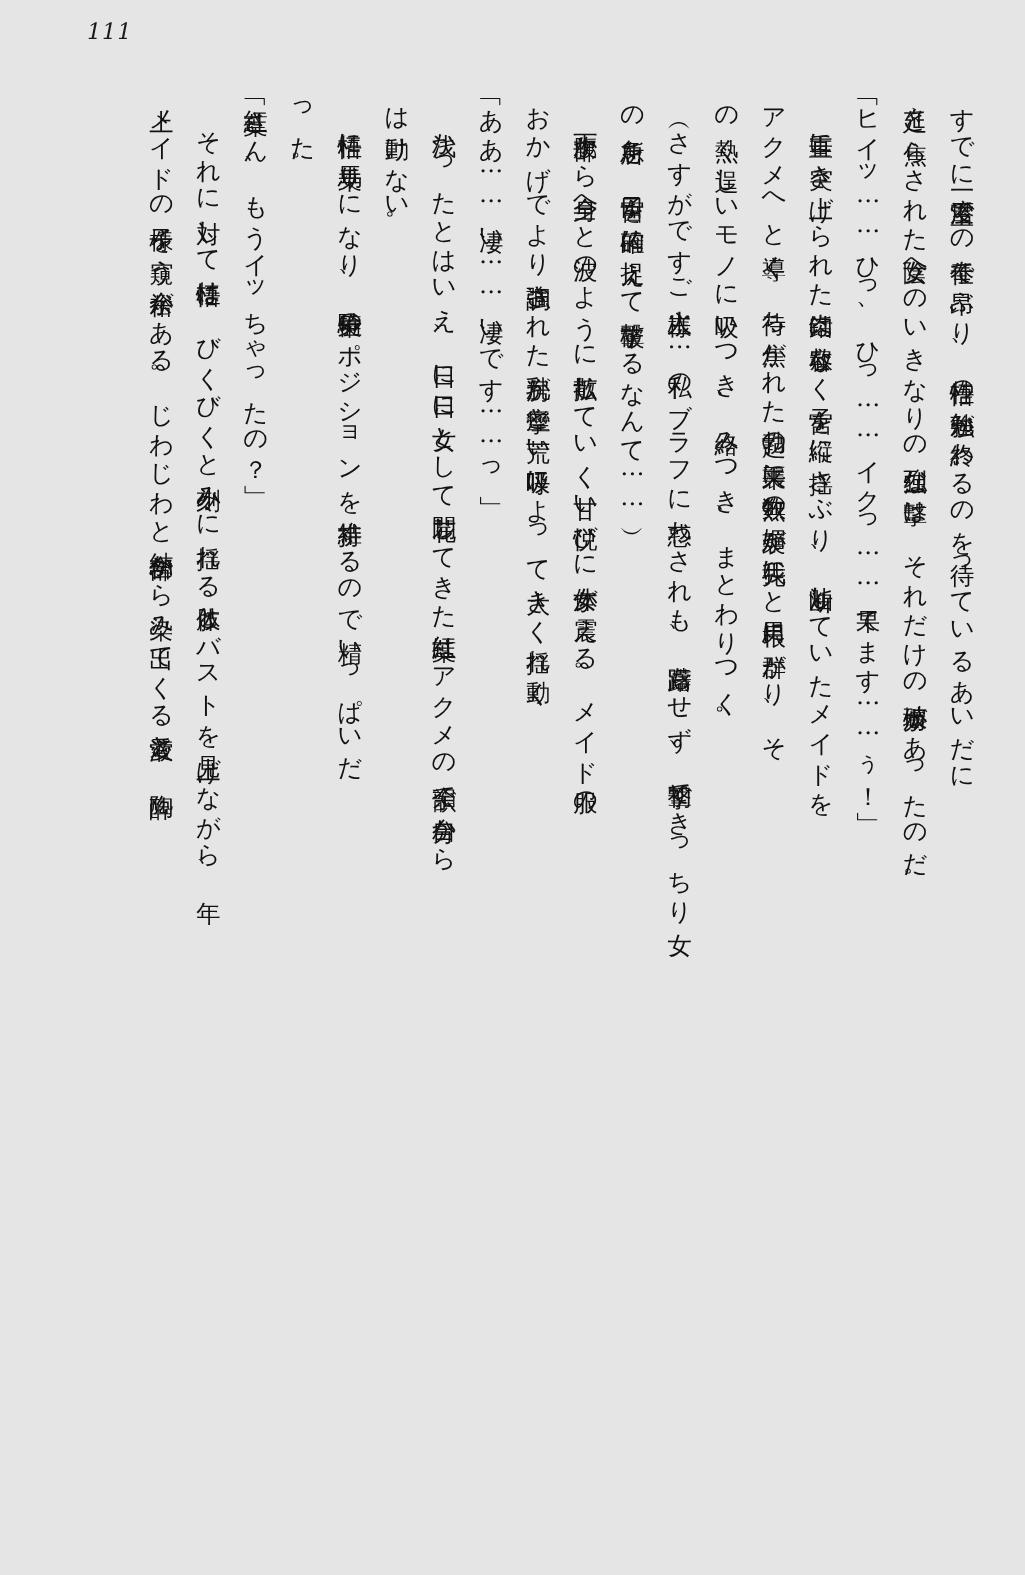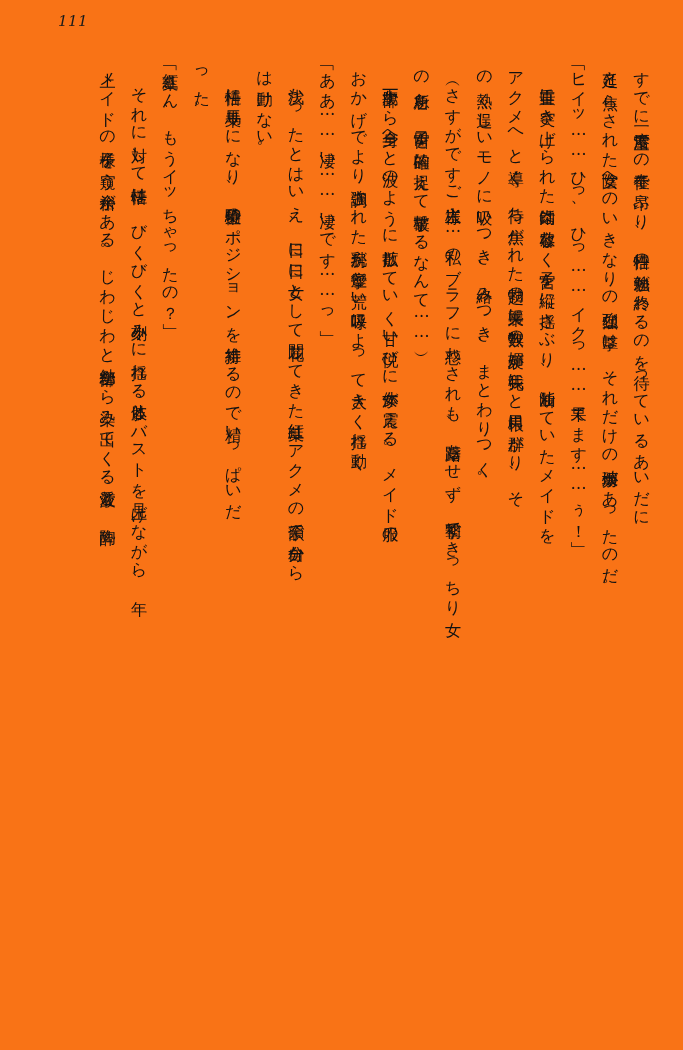--- a/index.html
+++ b/index.html
@@ -12,21 +12,21 @@
     height: 1050px;
     overflow: hidden;
     font-family: "DejaVu Serif", "Liberation Serif", serif;
     color: #111111;
   }
 
   #page {
     position: relative;
     width: 683px;
     height: 1050px;
-    background: #f97316;
+    background: #e5e5e5;
   }
 
   #page-number {
     position: absolute;
     top: 12px;
     left: 58px;
     font-family: "DejaVu Serif", "Liberation Serif", serif;
     font-style: italic;
     font-size: 15px;
     color: #1a1a1a;

